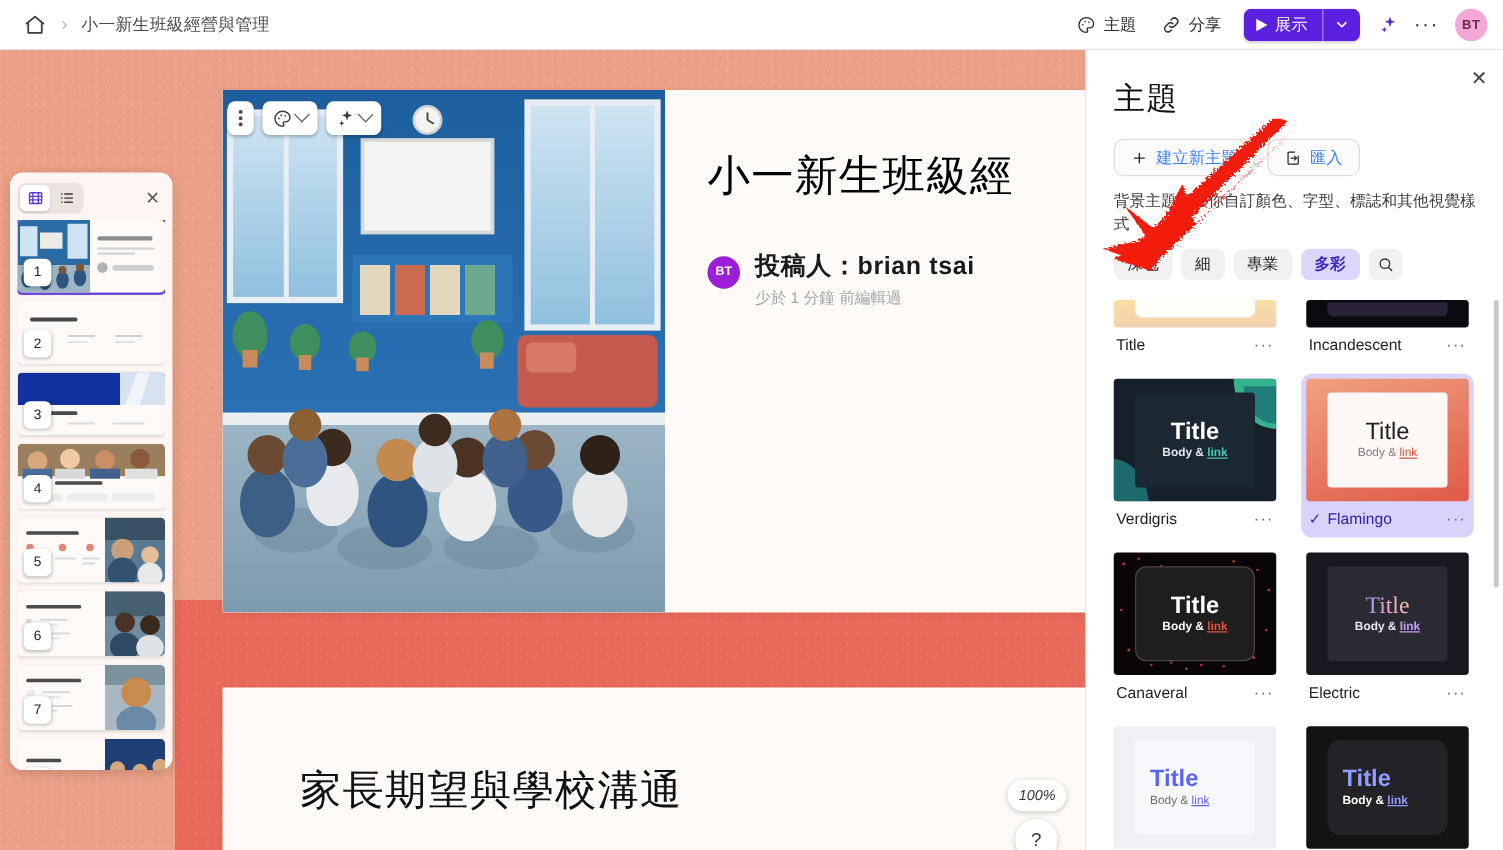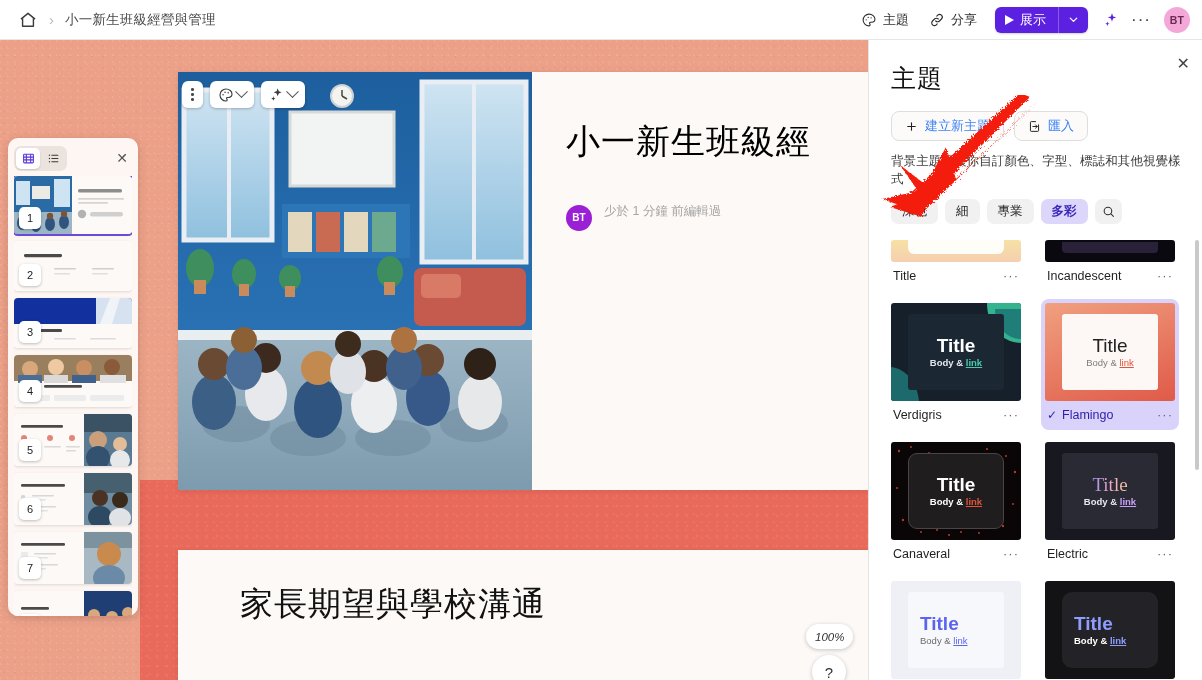--- a/index.html
+++ b/index.html
@@ -112,21 +112,21 @@
   .st-dot { width: 2.6px; height: 2.6px; border-radius: 50%; background: #4a4a4a; }
   .st-wide { width: 44px; padding: 0 4px; }
   .chev { width: 9px; height: 9px; border-right: 1.6px solid #555; border-bottom: 1.6px solid #555;
           transform: rotate(45deg) translate(-2px,-2px); }
 
   
   .slide2 {
     position: absolute; left: 178px; top: 550px; width: 690px; height: 130px;
     background: #fdf9f6; box-shadow: 0 1px 6px rgba(0,0,0,.10); overflow: hidden;
   }
-  .s2-title { position: absolute; left: 62px; top: 32px; font-size: 33px; color: #111; letter-spacing: 1px; }
+  .s2-title { position: absolute; left: 62px; top: 60px; font-size: 33px; color: #111; letter-spacing: 1px; }
 
   
   .zoom-pill {
     position: absolute; left: 806px; top: 624px; background: #fff; border-radius: 13px;
     height: 25px; padding: 0 9px; display: flex; align-items: center;
     font-size: 11.5px; color: #333; box-shadow: 0 1px 4px rgba(0,0,0,.22); cursor: pointer; z-index: 18; font-style: italic;
   }
   .help-pill {
     position: absolute; left: 812px; top: 655px; width: 34px; height: 34px; border-radius: 50%;
     background: #fff; display: flex; align-items: center; justify-content: center;
@@ -287,20 +287,21 @@
           <ellipse cx="226" cy="296" rx="18" ry="22" fill="#3f618c"></ellipse>
             <circle cx="226" cy="268" r="13" fill="#ac7340"></circle>
         </g>
       </svg>
     </div>
     <div class="s1-txt">
       <div class="s1-title">小一新生班級經</div>
       <div class="s1-author">
         <div class="s1-avatar">BT</div>
         <div>
+          <div class="s1-auth-name">投稿人：brian tsai</div>
           <div class="s1-auth-meta">少於 1 分鐘 前編輯過</div>
         </div>
       </div>
     </div>
   </div>
 
   <div class="slide-tools">
     <div class="st-btn st-drag">
       <div class="st-dot"></div>
         <div class="st-dot"></div>

